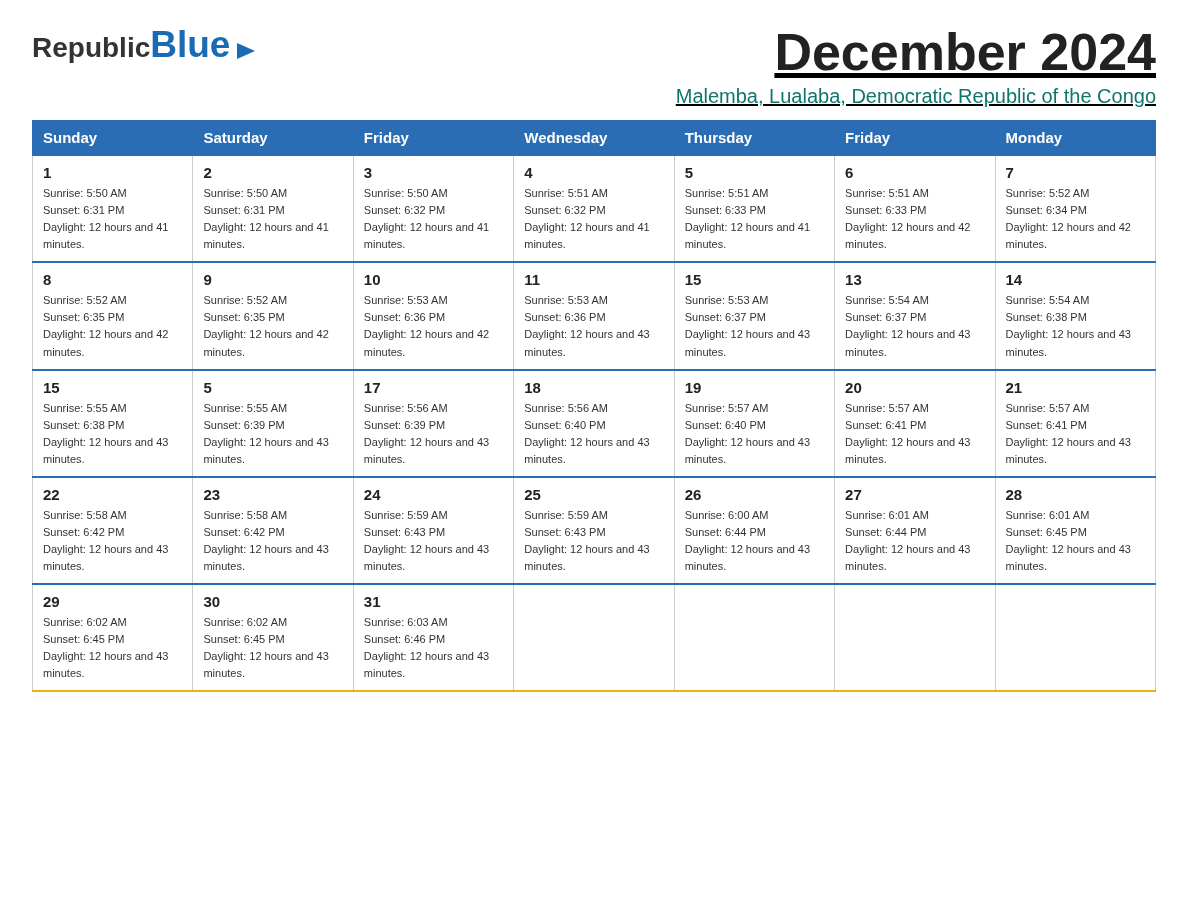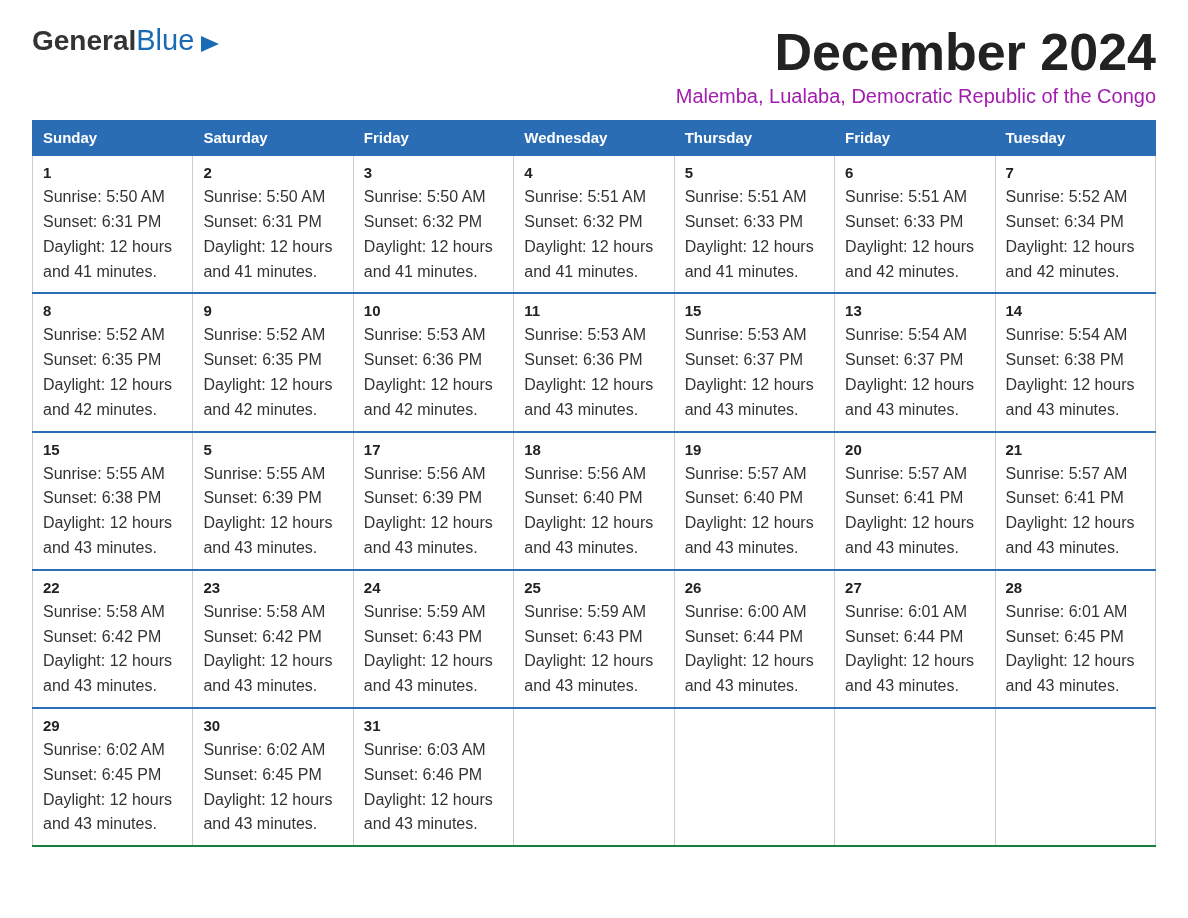--- a/index.html
+++ b/index.html
@@ -16,30 +16,31 @@
       align-items: flex-start;
       margin-bottom: 8px;
     }
     .logo {
       display: flex;
       align-items: center;
       gap: 0;
     }
     .title-area {
       text-align: right;
+      text-decoration: underline;
     }
     .page-title {
       font-size: 52px;
       font-weight: bold;
       color: #222;
       line-height: 1.1;
     }
     .subtitle {
       font-size: 20px;
-      color: #a21caf;
+      color: #0f766e;
       margin-top: 4px;
     }
     .calendar {
       width: 100%;
       border-collapse: collapse;
       margin-top: 12px;
     }
     .calendar th {
       background-color: #2a6db5;
       color: #fff;
@@ -52,66 +53,66 @@
     .calendar td {
       vertical-align: top;
       padding: 8px 10px;
       border: 1px solid #ccc;
       width: 14.28%;
       font-size: 13px;
       color: #333;
       min-height: 90px;
     }
     .calendar tr:last-child td {
-      border-bottom: 2px solid #15803d;
+      border-bottom: 2px solid #eab308;
     }
     .day-num {
       font-size: 15px;
       font-weight: bold;
       display: block;
       margin-bottom: 4px;
       color: #222;
     }
     .day-info {
-      font-size: 16px;
+      font-size: 11px;
       color: #333;
       line-height: 1.55;
     }
     .week-row td {
       border-top: 2px solid #2a6db5;
     }
   </style>
 </head>
 <body>
 
 <div class="header-area">
   <div class="logo">
     <div>
-      <span style="font-size:28px;font-weight:bold;color:#333;">General</span><span style="font-size:29px;font-weight:normal;color:#1a6bb5;">Blue</span>
+      <span style="font-size:28px;font-weight:bold;color:#333;">Republic</span><span style="font-size:37px;font-weight:bold;color:#1a6bb5;">Blue</span>
       <svg width="18" height="16" viewBox="0 0 18 16" style="vertical-align:middle;margin-left:2px;margin-top:-4px;">
         <polygon points="0,0 18,8 0,16" fill="#1a6bb5"></polygon>
       </svg>
     </div>
   </div>
   <div class="title-area">
     <div class="page-title">December 2024</div>
     <div class="subtitle">Malemba, Lualaba, Democratic Republic of the Congo</div>
   </div>
 </div>
 
 <table class="calendar">
   <thead>
     <tr>
       <th>Sunday</th>
       <th>Saturday</th>
       <th>Friday</th>
       <th>Wednesday</th>
       <th>Thursday</th>
       <th>Friday</th>
-      <th>Tuesday</th>
+      <th>Monday</th>
     </tr>
   </thead>
   <tbody id="calendar-body">
   <tr class="week-row">
         <td>
         <span class="day-num">1</span>
         <div class="day-info">
           Sunrise: 5:50 AM<br>
           Sunset: 6:31 PM<br>
           Daylight: 12 hours and 41 minutes.

